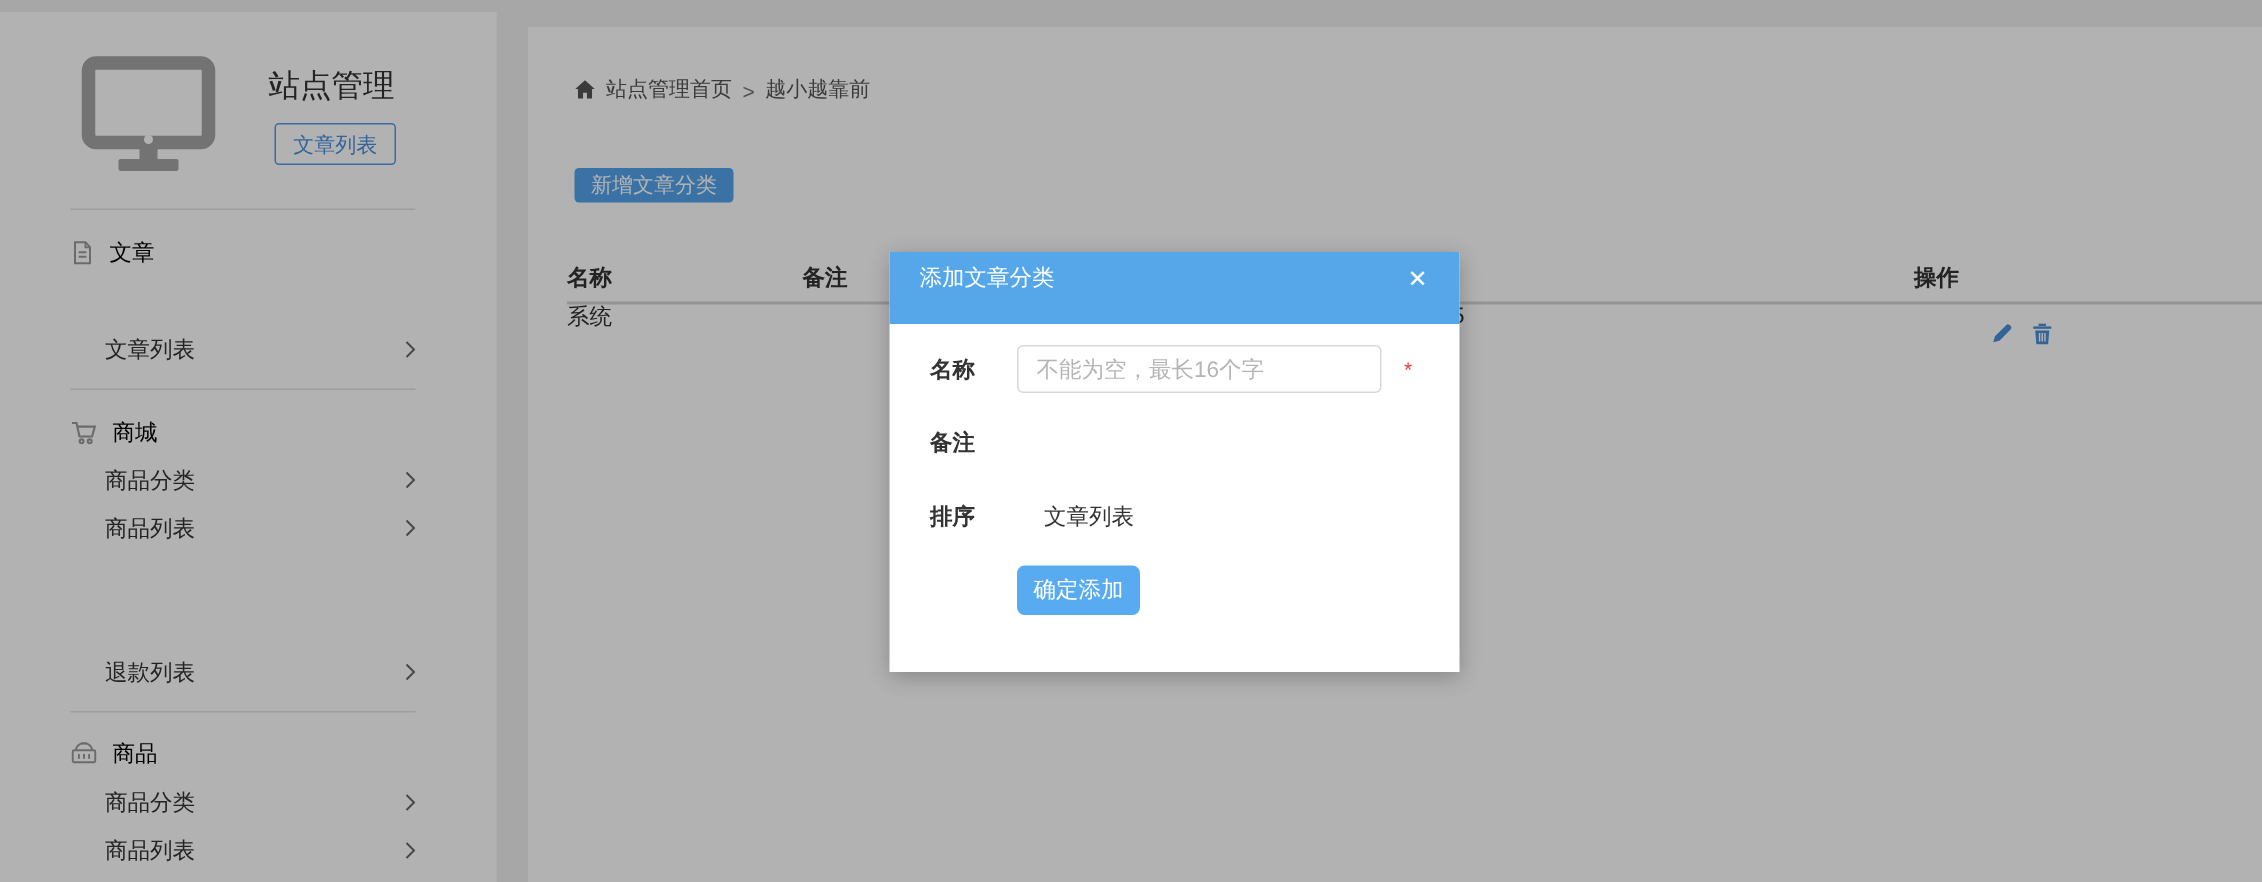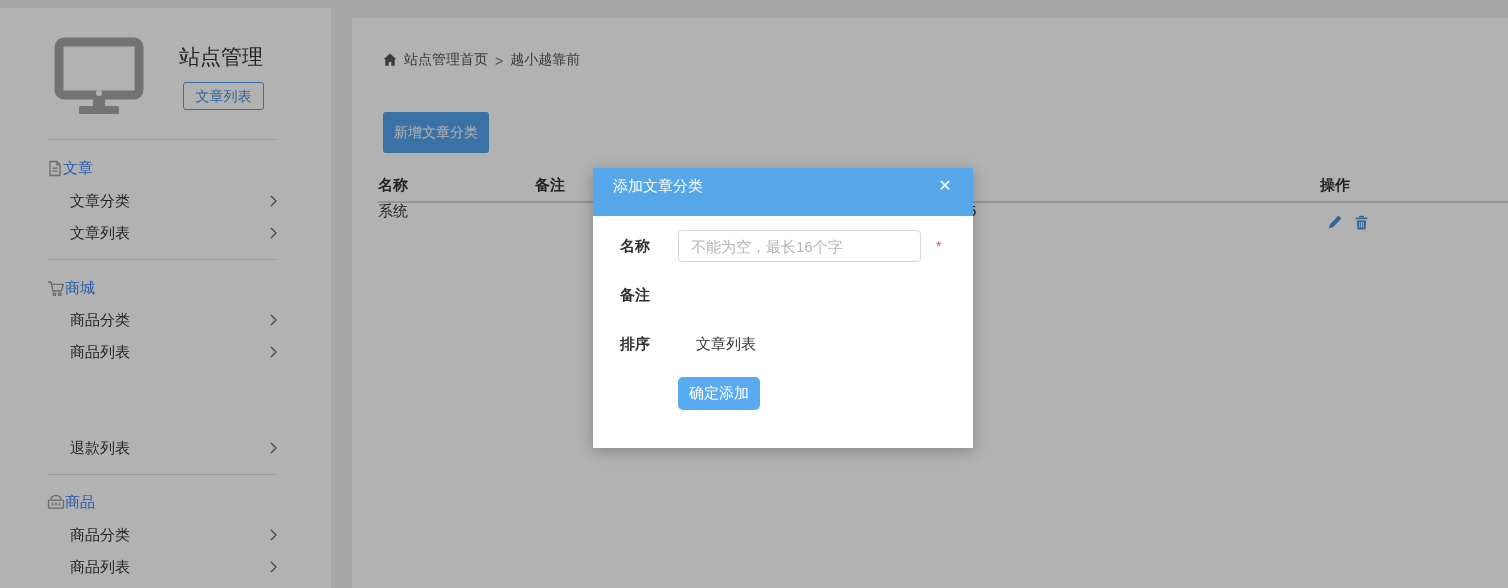--- a/index.html
+++ b/index.html
@@ -14,34 +14,34 @@
   .brand-icon{position:absolute;left:54px;top:29px;}
   .brand-title{position:absolute;left:179px;top:35px;font-size:21px;color:#333;}
   .edit-site-btn{
     position:absolute;left:183px;top:74px;width:81px;height:28px;
     background:#fff;border:1px solid #4f9de8;border-radius:3px;
     color:#4690dd;font-size:14px;line-height:26px;text-align:center;
     box-sizing:border-box;cursor:pointer;padding:0;
     font-family:"Liberation Sans","DejaVu Sans",sans-serif;
   }
   .sdiv{position:absolute;left:47px;width:230px;height:1px;background:#e2e2e2;}
-  .msec{position:absolute;left:47px;height:20px;display:flex;align-items:center;
-        font-size:15px;color:#3b82f6;}
+  .msec{position:absolute;left:47px;height:20px;display:flex;align-items:center;gap:10px;
+        font-size:15px;color:#000000;}
   .msec svg{display:block;}
   .mi{position:absolute;left:70px;right:54px;height:20px;display:flex;align-items:center;
       justify-content:space-between;font-size:15px;color:#333;cursor:pointer;text-decoration:none;}
   .chev{display:flex;align-items:center;}
   
   .card{position:absolute;left:352px;top:18px;width:1156px;height:570px;background:#ffffff;}
   .breadcrumb{position:absolute;left:31px;top:33px;display:flex;align-items:flex-end;gap:7px;
               font-size:14px;color:#555;}
   .breadcrumb a{color:#555;text-decoration:none;cursor:pointer;}
   .bc-sep{color:#777;}
   .add-btn{
-    position:absolute;left:31px;top:94px;height:41px;padding:0 11px;
+    position:absolute;left:31px;top:94px;height:23px;padding:0 11px;
     background:#55a4ec;border:none;border-radius:3px;color:#fff;font-size:14px;cursor:pointer;
     font-family:"Liberation Sans","DejaVu Sans",sans-serif;
   }
   .th{position:absolute;top:158px;font-size:15px;font-weight:700;color:#333;}
   .th-underline{position:absolute;left:26px;right:0;top:183px;height:2px;background:#d5d5d5;}
   .td{position:absolute;top:184px;font-size:15px;color:#333;}
   .row-action{position:absolute;top:197px;width:16px;height:16px;cursor:pointer;background:none;border:none;padding:0;}
   
   .overlay{position:absolute;left:0;top:0;right:0;bottom:0;background:rgba(0,0,0,0.30);z-index:10;}
   .modal{
@@ -93,28 +93,20 @@
   <div class="msec" style="top:150px">
     <span>
       <svg width="16" height="17" viewBox="0 0 16 17" fill="none" stroke="#9a9a9a" stroke-width="1.3">
         <path d="M3 1.5h7l3 3.2V15.5H3z"></path>
           <path d="M10 1.5v3.4h3"></path>
         <path d="M5.4 8.2h5.2M5.4 11.2h5.2"></path>
       </svg>
     </span>
     <span>文章</span>
   </div>
-  <a class="mi" style="top:183px">
-    <span>文章分类</span>
-    <span class="chev">
-      <svg width="7" height="12" viewBox="0 0 7 12">
-          <path d="M1 1l5 5-5 5" stroke="#666" fill="none" stroke-width="1.3"></path>
-        </svg>
-    </span>
-  </a>
   <a class="mi" style="top:215px">
     <span>文章列表</span>
     <span class="chev">
       <svg width="7" height="12" viewBox="0 0 7 12">
           <path d="M1 1l5 5-5 5" stroke="#666" fill="none" stroke-width="1.3"></path>
         </svg>
     </span>
   </a>
 
   <div class="sdiv" style="top:251px"></div>
@@ -195,21 +187,21 @@
     </span>
     <a>站点管理首页</a>
     <span class="bc-sep">&gt;</span>
     <span>越小越靠前</span>
   </div>
 
   <button class="add-btn">新增文章分类</button>
 
   <div class="th" style="left:26px">名称</div>
   <div class="th" style="left:183px">备注</div>
-  <div class="th" style="left:968px">操作</div>
+  <div class="th" style="left:924px">操作</div>
   <div class="th-underline"></div>
 
   <div class="td" style="left:26px">系统</div>
   <div class="td" style="left:616px">5</div>
 
   <button class="row-action" style="left:975px">
     <svg width="14" height="14" viewBox="0 0 14 14">
       <path d="M0.8 13.2l1.2-4L9.6 1.6a1.5 1.5 0 0 1 2.1 0l.8.8a1.5 1.5 0 0 1 0 2.1L5 12.2z" fill="#4a90d8"></path>
     </svg>
   </button>

